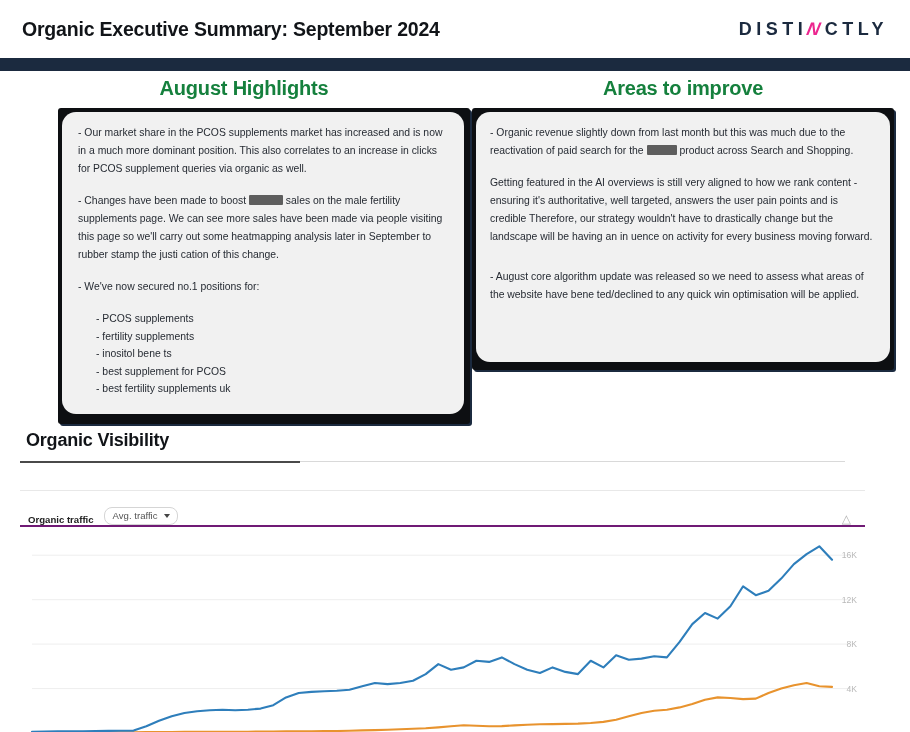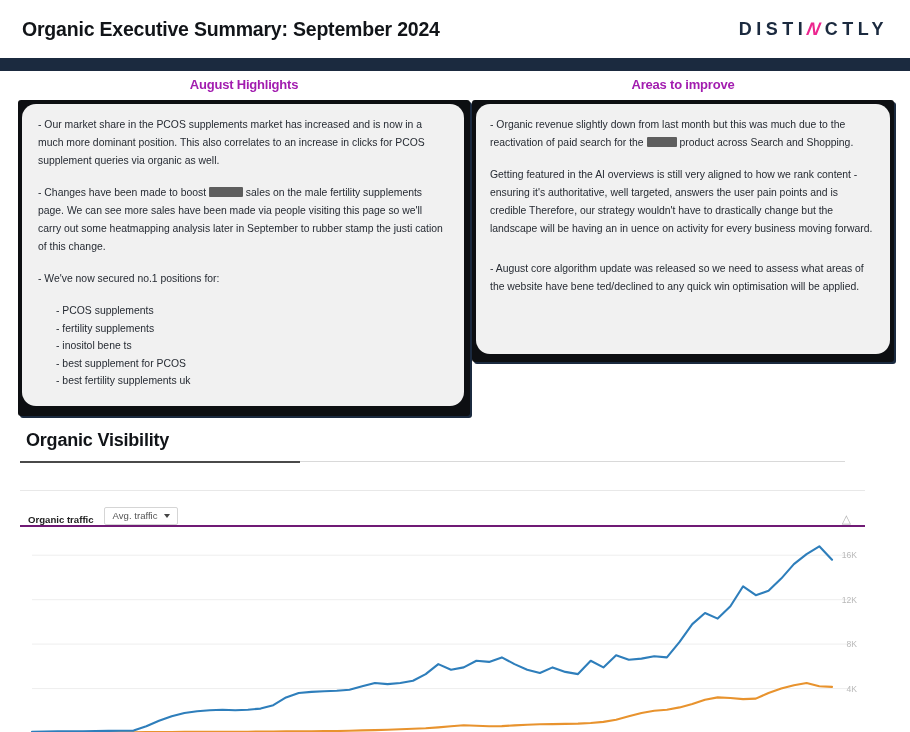--- a/index.html
+++ b/index.html
@@ -61,38 +61,39 @@
 
   
   #panels {
     position: absolute;
     left: 0; top: 71px;
     width: 910px;
   }
 
   .panel-heading {
     text-align: center;
-    font-size: 13px;
-    font-weight: bold;
-    color: #a21caf;
+    font-size: 20px;
+    font-weight: bold;
+    color: #15803d;
     letter-spacing: -0.2px;
   }
 
   
   #panel-left {
     position: absolute;
     left: 18px; top: 0px;
     width: 452px;
   }
   #panel-left .panel-heading { margin: 6px 0 8px 0; }
   #panel-left .panel-frame {
     background: #0d0f12;
     border-radius: 3px;
     padding: 4px 6px 10px 4px;
     box-shadow: 2px 2px 0 #1b2a3f;
+    margin-left: 40px;
   }
   #panel-left .panel-body {
     background: #f1f1f1;
     border-radius: 14px;
     padding: 12px 16px 16px 16px;
     min-height: 282px;
     box-sizing: border-box;
   }
 
   
@@ -192,21 +193,21 @@
     font-size: 9.6px;
     font-weight: bold;
     color: #222;
     margin-right: 10px;
   }
   #metric-select {
     font-size: 9.6px;
     color: #555;
     background: #fff;
     border: 1px solid #d5d5d5;
-    border-radius: 2px;
+    border-radius: 8px;
     padding: 3px 7px 3px 8px;
     display: flex;
     align-items: center;
     gap: 6px;
     line-height: 1;
   }
   #metric-select .caret {
     width: 0; height: 0;
     border-left: 3.5px solid transparent;
     border-right: 3.5px solid transparent;

